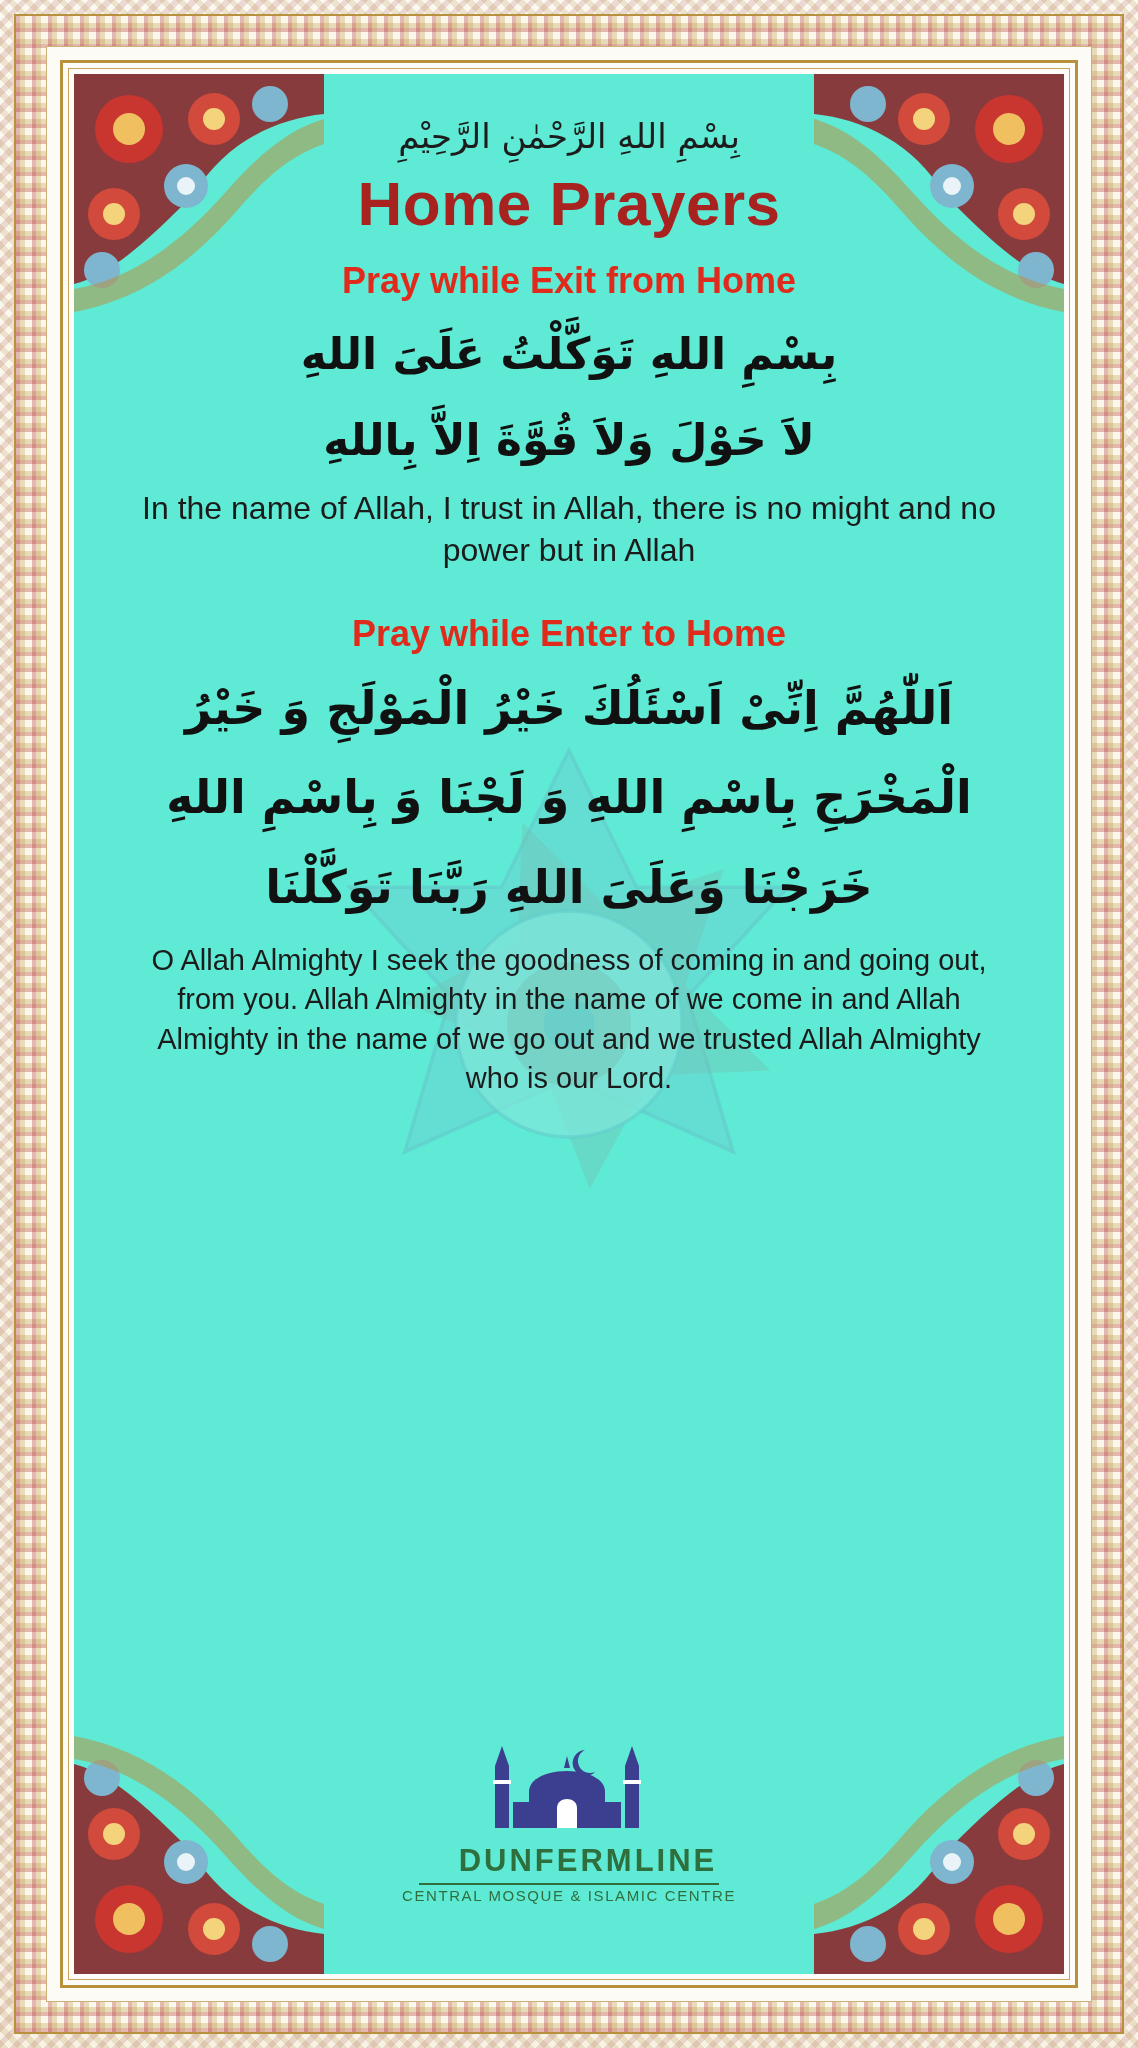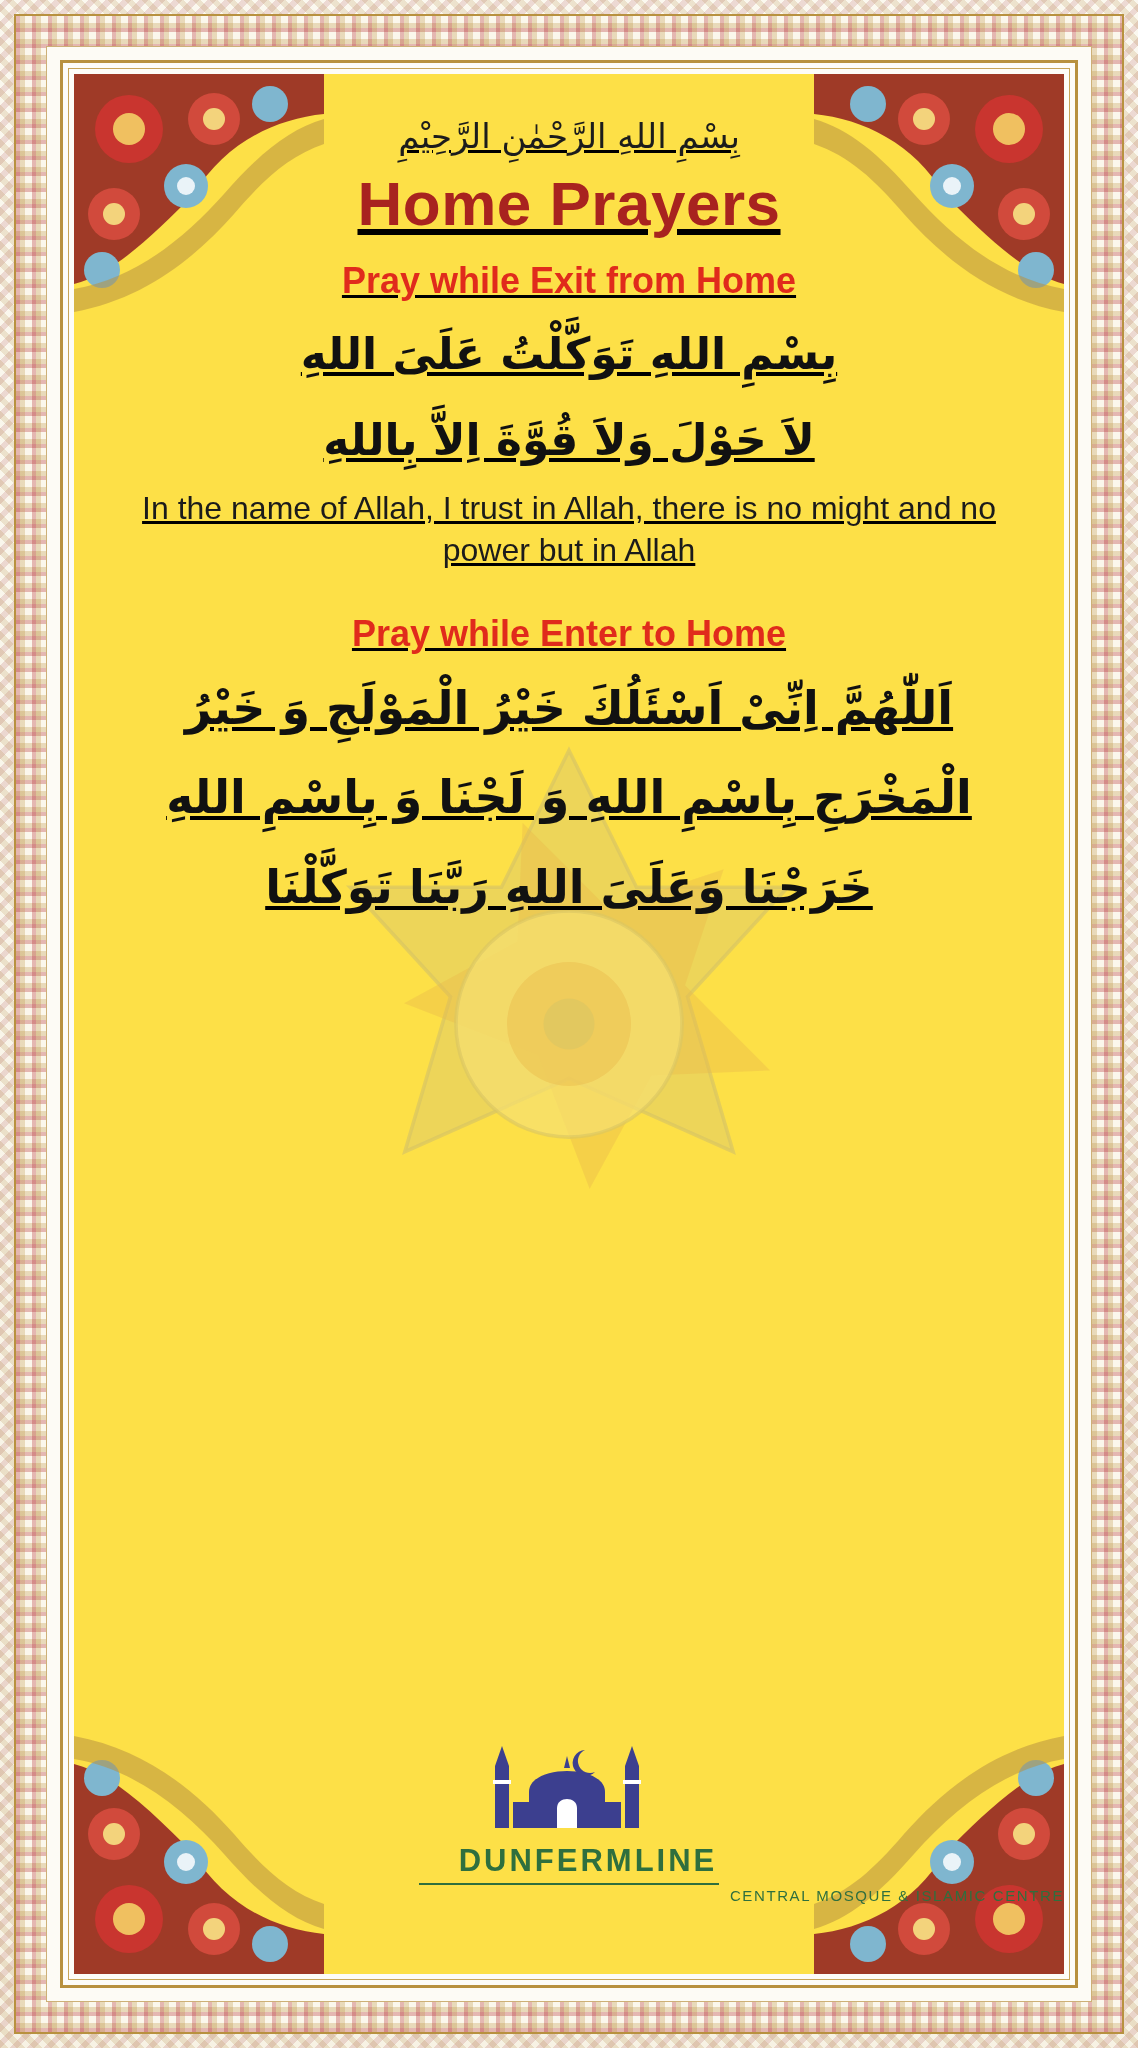--- a/index.html
+++ b/index.html
@@ -52,23 +52,22 @@
   .frame-gold2 {
     position: absolute;
     left: 68px; top: 68px; right: 68px; bottom: 68px;
     border: 1px solid #c8a558;
   }
 
   
   .content {
     position: absolute;
     left: 74px; top: 74px; right: 74px; bottom: 74px;
-    background: #fde047;
+    background: #5eead4;
     overflow: hidden;
-    text-decoration: underline;
   }
 
   
   .corner {
     position: absolute;
     width: 250px;
     height: 250px;
     pointer-events: none;
   }
   .corner.tl { left: 0; top: 0; }
@@ -167,21 +166,20 @@
     font-weight: bold;
     letter-spacing: 3px;
     margin-top: 2px;
     padding-left: 38px;
   }
   .logo-sub {
     color: #2f6f3e;
     font-size: 15px;
     letter-spacing: 1.6px;
     margin-top: 2px;
-    text-align: right;
   }
   .logo-rule {
     width: 300px;
     height: 2px;
     background: #2f6f3e;
     margin: 4px auto 0;
   }
 </style>
 </head>
 <body>
@@ -276,20 +274,21 @@
 
       <div class="subtitle">Pray while Exit from Home</div>
       <div class="arabic big">بِسْمِ اللهِ تَوَكَّلْتُ عَلَىَ اللهِ</div>
       <div class="arabic big">لاَ حَوْلَ وَلاَ قُوَّةَ اِلاَّ بِاللهِ</div>
       <div class="translation">In the name of Allah, I trust in Allah, there is no might and no power but in Allah</div>
 
       <div class="subtitle second">Pray while Enter to Home</div>
       <div class="arabic mid">اَللّٰهُمَّ اِنِّىْ اَسْئَلُكَ خَيْرُ الْمَوْلَجِ وَ خَيْرُ</div>
       <div class="arabic mid">الْمَخْرَجِ بِاسْمِ اللهِ وَ لَجْنَا وَ بِاسْمِ اللهِ</div>
       <div class="arabic mid">خَرَجْنَا وَعَلَىَ اللهِ رَبَّنَا تَوَكَّلْنَا</div>
+      <div class="translation long">O Allah Almighty I seek the goodness of coming in and going out, from you. Allah Almighty in the name of we come in and Allah Almighty in the name of we go out and we trusted Allah Almighty who is our Lord.</div>
     </div>
 
     <div class="logo-block">
       <svg class="logo-mark" width="280" height="105" viewBox="0 0 280 105">
 
         <rect x="66" y="30" width="14" height="62" fill="#3c3f8f"></rect>
         <polygon points="66,30 73,10 80,30" fill="#3c3f8f"></polygon>
         <rect x="64" y="44" width="18" height="4" fill="#ffffff"></rect>
 
         <rect x="196" y="30" width="14" height="62" fill="#3c3f8f"></rect>

